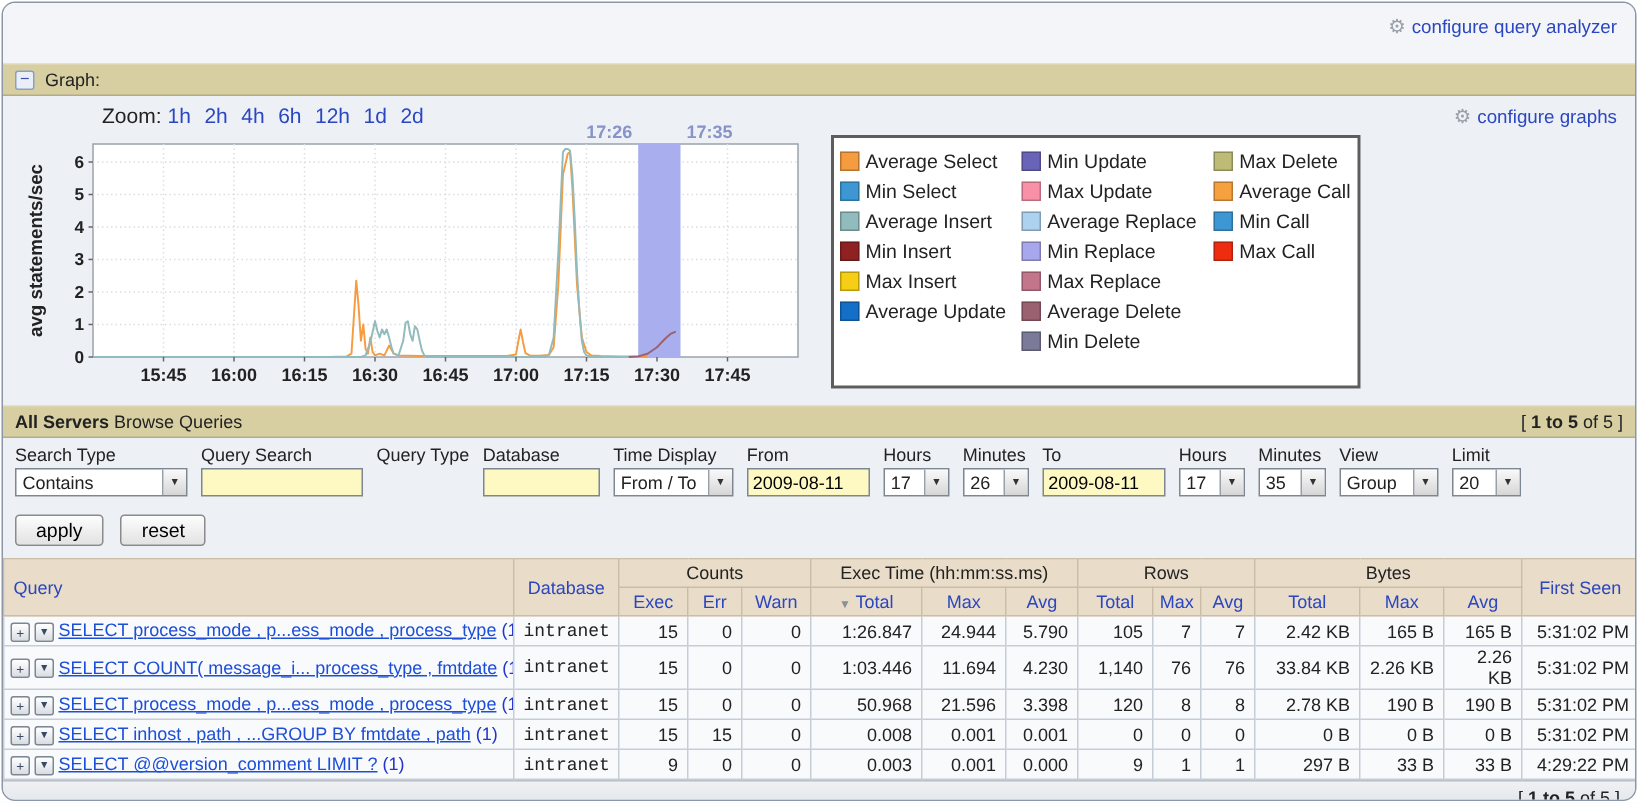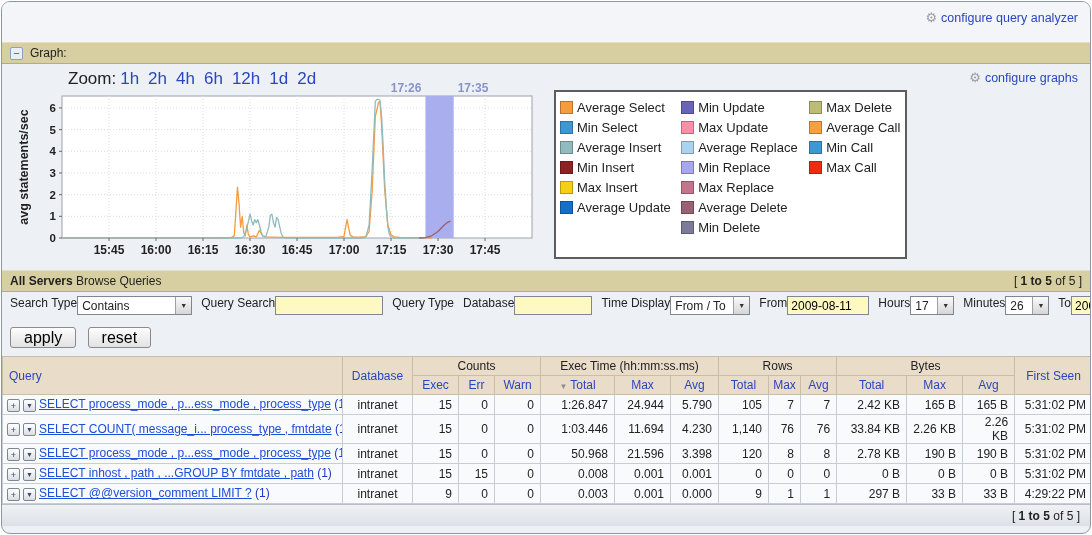--- a/index.html
+++ b/index.html
@@ -20,54 +20,54 @@
   
   .select { display:inline-flex; align-items:center; justify-content:space-between; background:#fff;
             border:1px solid #7d8691; height:19px; padding-left:4px; cursor:pointer; overflow:hidden; white-space:nowrap; }
   .selbtn { width:16px; height:17px; margin-left:4px; flex:0 0 16px; background:linear-gradient(#fafafa,#d6d6d6);
             border-left:1px solid #9aa0a8; display:flex; align-items:center; justify-content:center;
             font-size:7px; color:#333; }
   .tinput { height:19px; border:1px solid #7d8691; background:#fef9c3; padding:0 3px; font-size:12px;
             font-family:"Liberation Sans", sans-serif; }
   
   .graphcontent { position:relative; height:206px; }
-  .zoomrow { padding:5px 0 0 66px; font-size:17px; }
+  .zoomrow { padding:5px 0 0 66px; font-size:14px; }
   .zlabel { color:#222; margin-right:4px; }
   .zlink { color:#2a46c0; cursor:pointer; margin-right:9px; }
   .cfg-graphs { top:6px; }
   #chart { position:absolute; left:14px; top:18px;font-weight:bold; }
   .legend { position:absolute; left:552px; top:26px; width:353px; height:169px; background:#fff;
             border:2px solid #5d5d5d; display:flex; padding:5px 4px; font-size:13px; }
   .lcol { display:flex; flex-direction:column; }
   .lcol1 { width:124px; } .lcol2 { width:131px; } .lcol3 { width:94px; }
   .litem { display:flex; align-items:center; height:20px; white-space:nowrap; }
   .swatch { width:13px; height:13px; margin-right:4px; flex:0 0 13px; border:1px solid rgba(0,0,0,.25); }
   
   .serversbar { justify-content:space-between; }
   .pag { white-space:pre; }
   
   .filters { padding:4px 0 6px 8px; display:flex; align-items:flex-start; }
-  .ffield { margin-right:9px; display:flex; }
+  .ffield { margin-right:9px; display:flex; flex-direction:column; }
   .flabel { font-size:12px; margin-bottom:2px; white-space:nowrap; }
   
   .btnrow { padding:6px 0 8px 8px; }
   .btn { height:21px; padding:0 13px; margin-right:8px; background:linear-gradient(#fdfdfd,#e2e2e2);
-         border:1px solid #8a8a8a; border-radius:3px; font-size:16px; font-family:"Liberation Sans", sans-serif; cursor:pointer; }
+         border:1px solid #8a8a8a; border-radius:3px; font-size:13px; font-family:"Liberation Sans", sans-serif; cursor:pointer; }
   
   table { width:100%; border-collapse:collapse; table-layout:fixed; background:#f8fafc; }
   thead th { background:#e9dcc8; border:1px solid #c9bda8; font-weight:normal; font-size:12px; padding:2px 4px; }
   thead tr.h1 th { height:18px; }
   thead tr.h2 th { height:18px; }
   .hlink { color:#2a46c0; cursor:pointer; }
   .grp { color:#222; text-align:center; }
   .th-query { text-align:left; padding-left:6px; }
   .sorticon { color:#8a8f96; font-size:8px; margin-right:3px; }
   tbody td { border:1px solid #c5cdd7; height:20px; padding:0 6px; font-size:12px; background:#f8fafc; }
   td.num { text-align:right; color:#222; }
-  td.txt { text-align:center; color:#222; }
+  td.txt { text-align:left; color:#222;font-family:Liberation Mono, monospace; }
   .qcell { padding-left:4px !important; white-space:nowrap; overflow:hidden; }
   .sqbtn { display:inline-block; width:13px; height:13px; border:1px solid #7d8691; border-radius:2px;
            background:linear-gradient(#ffffff,#d9dde2); color:#3a4a66; font-size:9px; line-height:12px;
            text-align:center; vertical-align:middle; margin-right:3px; cursor:pointer; }
   .qlink { color:#1d4ed8; cursor:pointer;text-decoration:underline; }
   .qcount { color:#2336cb; }
   
   .footerbar { height:22px; background:linear-gradient(#eff1f4,#dde1e7); border-top:1px solid #b8bfc8;
                display:flex; align-items:center; justify-content:flex-end; padding:0 10px; }
 </style>

